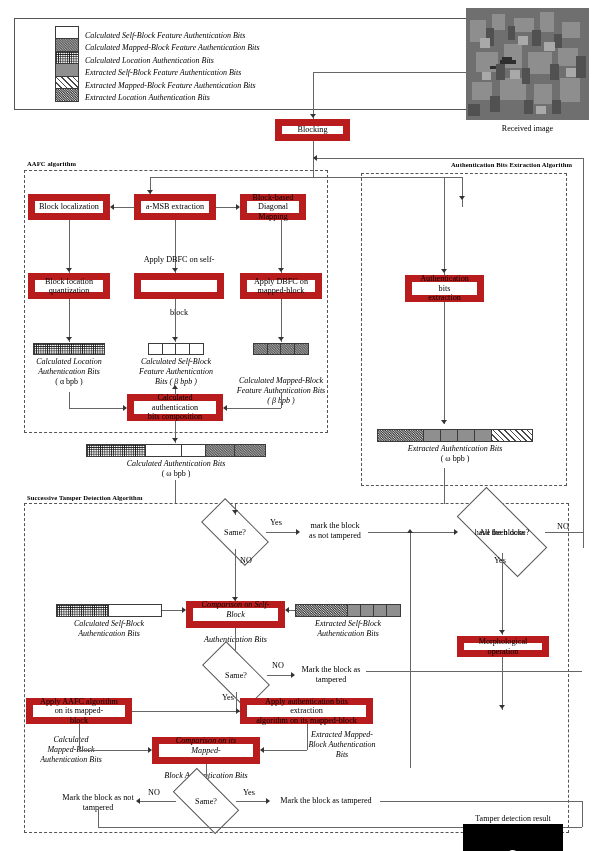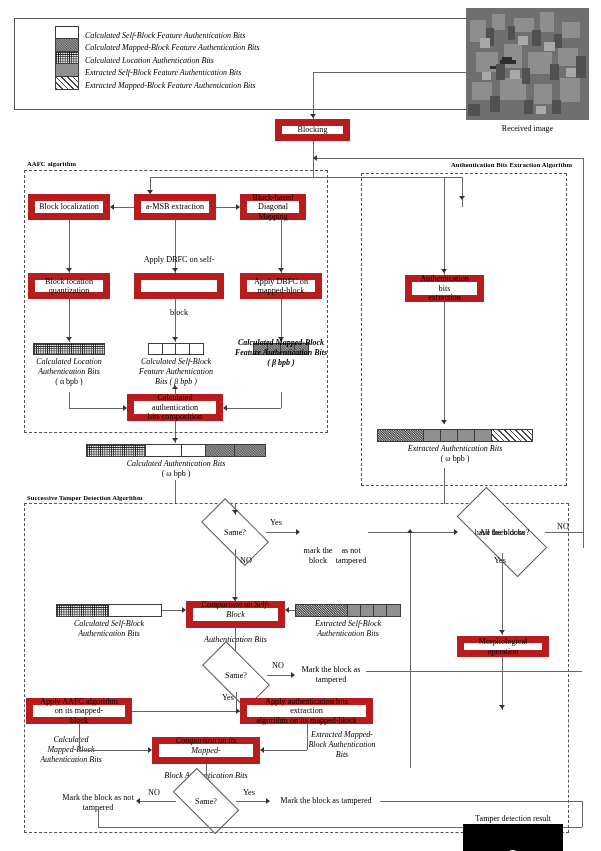--- a/index.html
+++ b/index.html
@@ -96,20 +96,24 @@
       <span class="lg-sw p-loccalc"></span>
       <span class="lg-tx">Calculated Location Authentication Bits</span>
     </div>
     <div class="lg-row">
       <span class="lg-sw p-selfext"></span>
       <span class="lg-tx">Extracted Self-Block Feature Authentication Bits</span>
     </div>
     <div class="lg-row">
       <span class="lg-sw p-mapext"></span>
       <span class="lg-tx">Extracted Mapped-Block Feature Authentication Bits</span>
+    </div>
+    <div class="lg-row">
+      <span class="lg-sw p-locext"></span>
+      <span class="lg-tx">Extracted Location Authentication Bits</span>
     </div>
   </div>
 </div>
 
 <div class="abs photo" style="left:466px;top:8px;width:123px;height:112px;">
   <svg width="123" height="112" viewBox="0 0 123 112" preserveAspectRatio="none">
     <rect width="123" height="112" fill="#6f6f6f"></rect>
     <g fill="#8e8e8e">
       <rect x="4" y="12" width="16" height="22"></rect>
         <rect x="26" y="6" width="13" height="16"></rect>
@@ -238,21 +242,21 @@
   <div>Feature Authentication</div>
   <div>Bits  ( β  bpb )</div>
 </div>
 
 <div class="abs bar" style="left:253px;top:343px;width:56px;height:12px;">
   <div class="p-mapcalc cellsep" style="width:25%"></div>
   <div class="p-mapcalc cellsep" style="width:25%"></div>
   <div class="p-mapcalc cellsep" style="width:25%"></div>
   <div class="p-mapcalc" style="width:25%"></div>
 </div>
-<div class="abs caption" style="left:225px;top:338px;width:112px;font-weight:bold;">
+<div class="abs caption" style="left:225px;top:376px;width:112px;">
   <div>Calculated Mapped-Block</div>
   <div>Feature Authentication Bits</div>
   <div>( β  bpb )</div>
 </div>
 
 <div class="abs box" style="left:127px;top:394px;width:96px;height:27px;flex-direction:column;">
   <span>Calculated authentication</span>
   <span>bits composition</span>
 </div>
 
@@ -321,21 +325,21 @@
   <i></i>
     <span>Same?</span>
 </div>
 <div class="v" style="left:235px;top:504px;height:11px;"></div>
 <div class="ar ar-d" style="left:232px;top:510px;"></div>
 
 <div class="h" style="left:266px;top:532px;width:30px;"></div>
 <div class="ar ar-r" style="left:296px;top:529px;"></div>
 <div class="lbl" style="left:270px;top:518px;">Yes</div>
 
-<div class="abs plain" style="left:302px;top:546px;width:66px;height:20px;flex-direction:row;">
+<div class="abs plain" style="left:302px;top:521px;width:66px;height:20px;flex-direction:column;">
   <span>mark the block</span>
   <span>as not tampered</span>
 </div>
 
 <div class="h" style="left:368px;top:532px;width:86px;"></div>
 <div class="ar ar-r" style="left:454px;top:529px;"></div>
 
 <div class="dia" style="left:459px;top:511px;width:86px;height:42px;">
   <i></i>
   <span style="flex-direction:column;">

